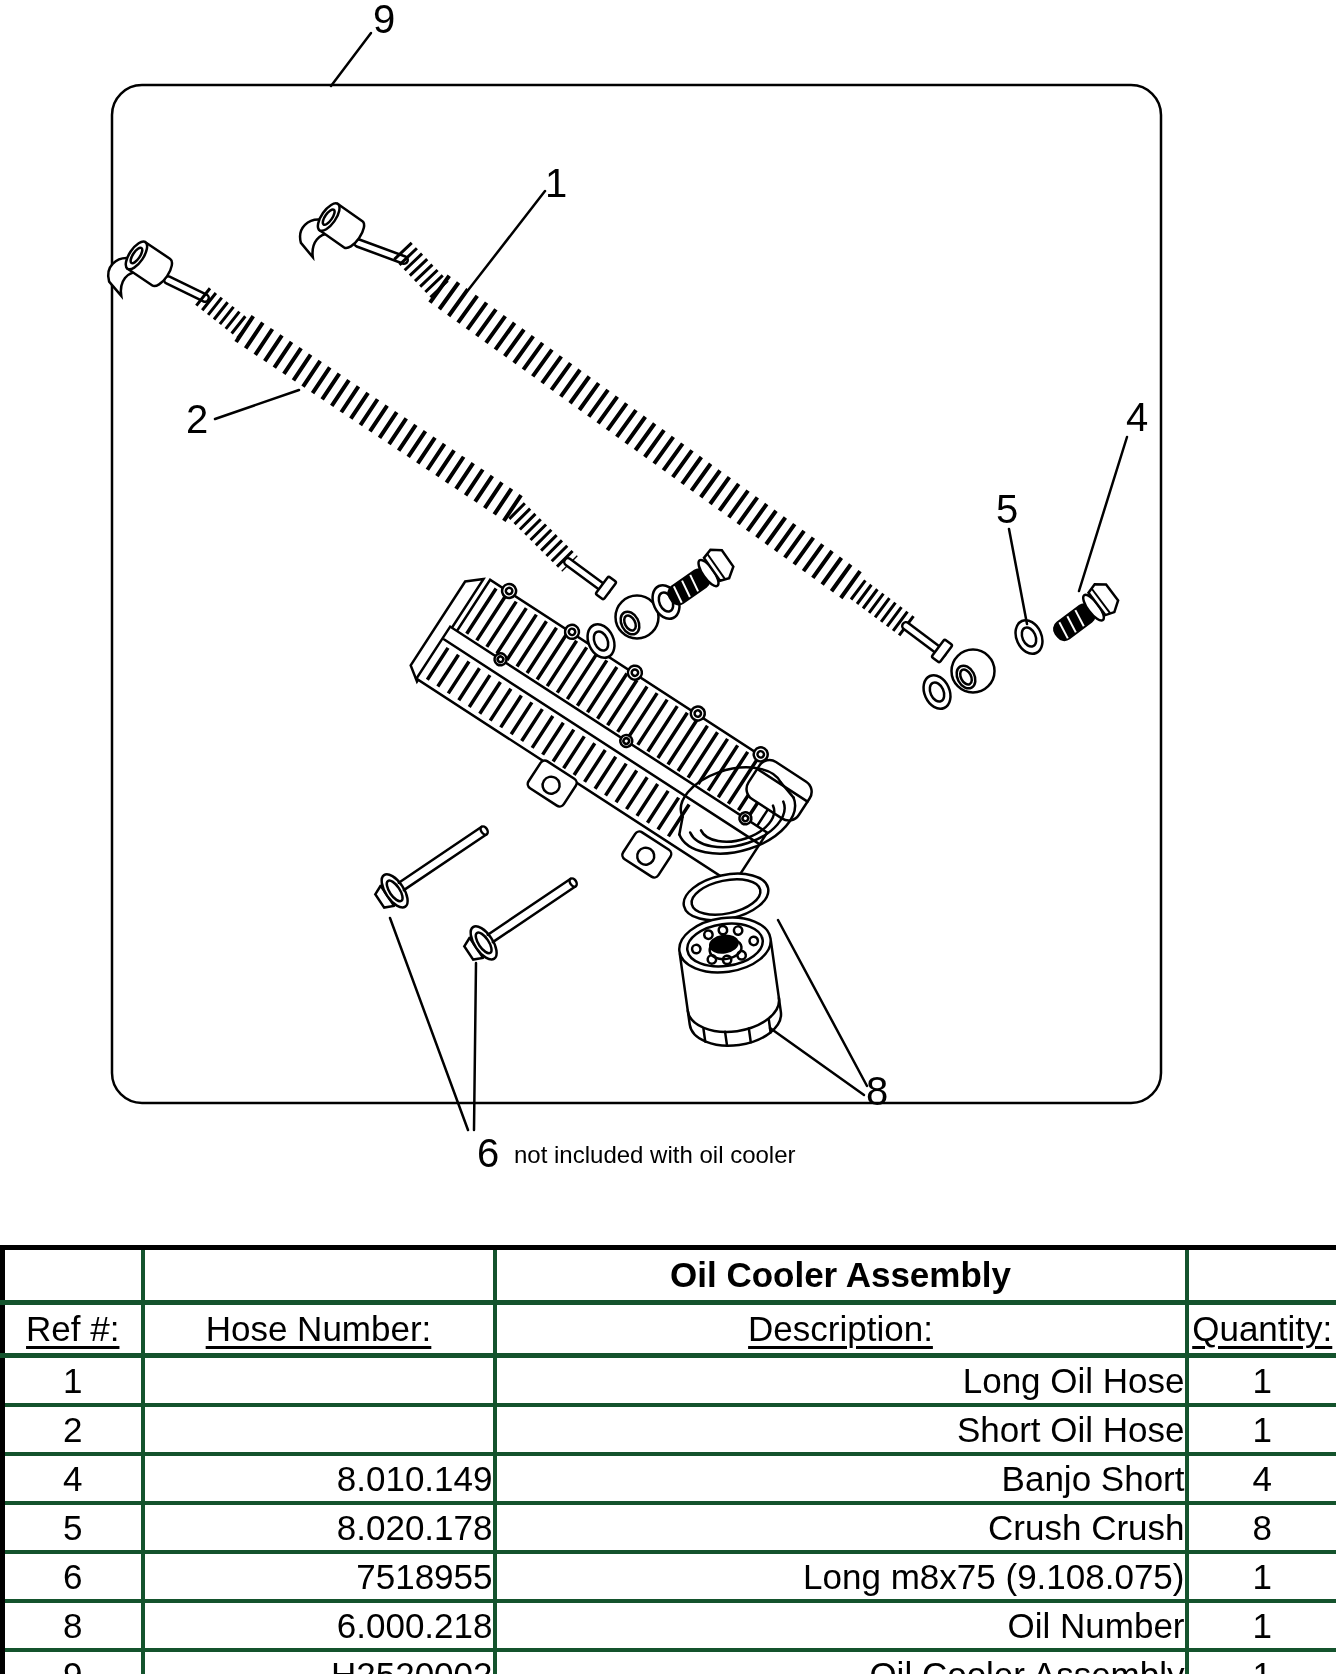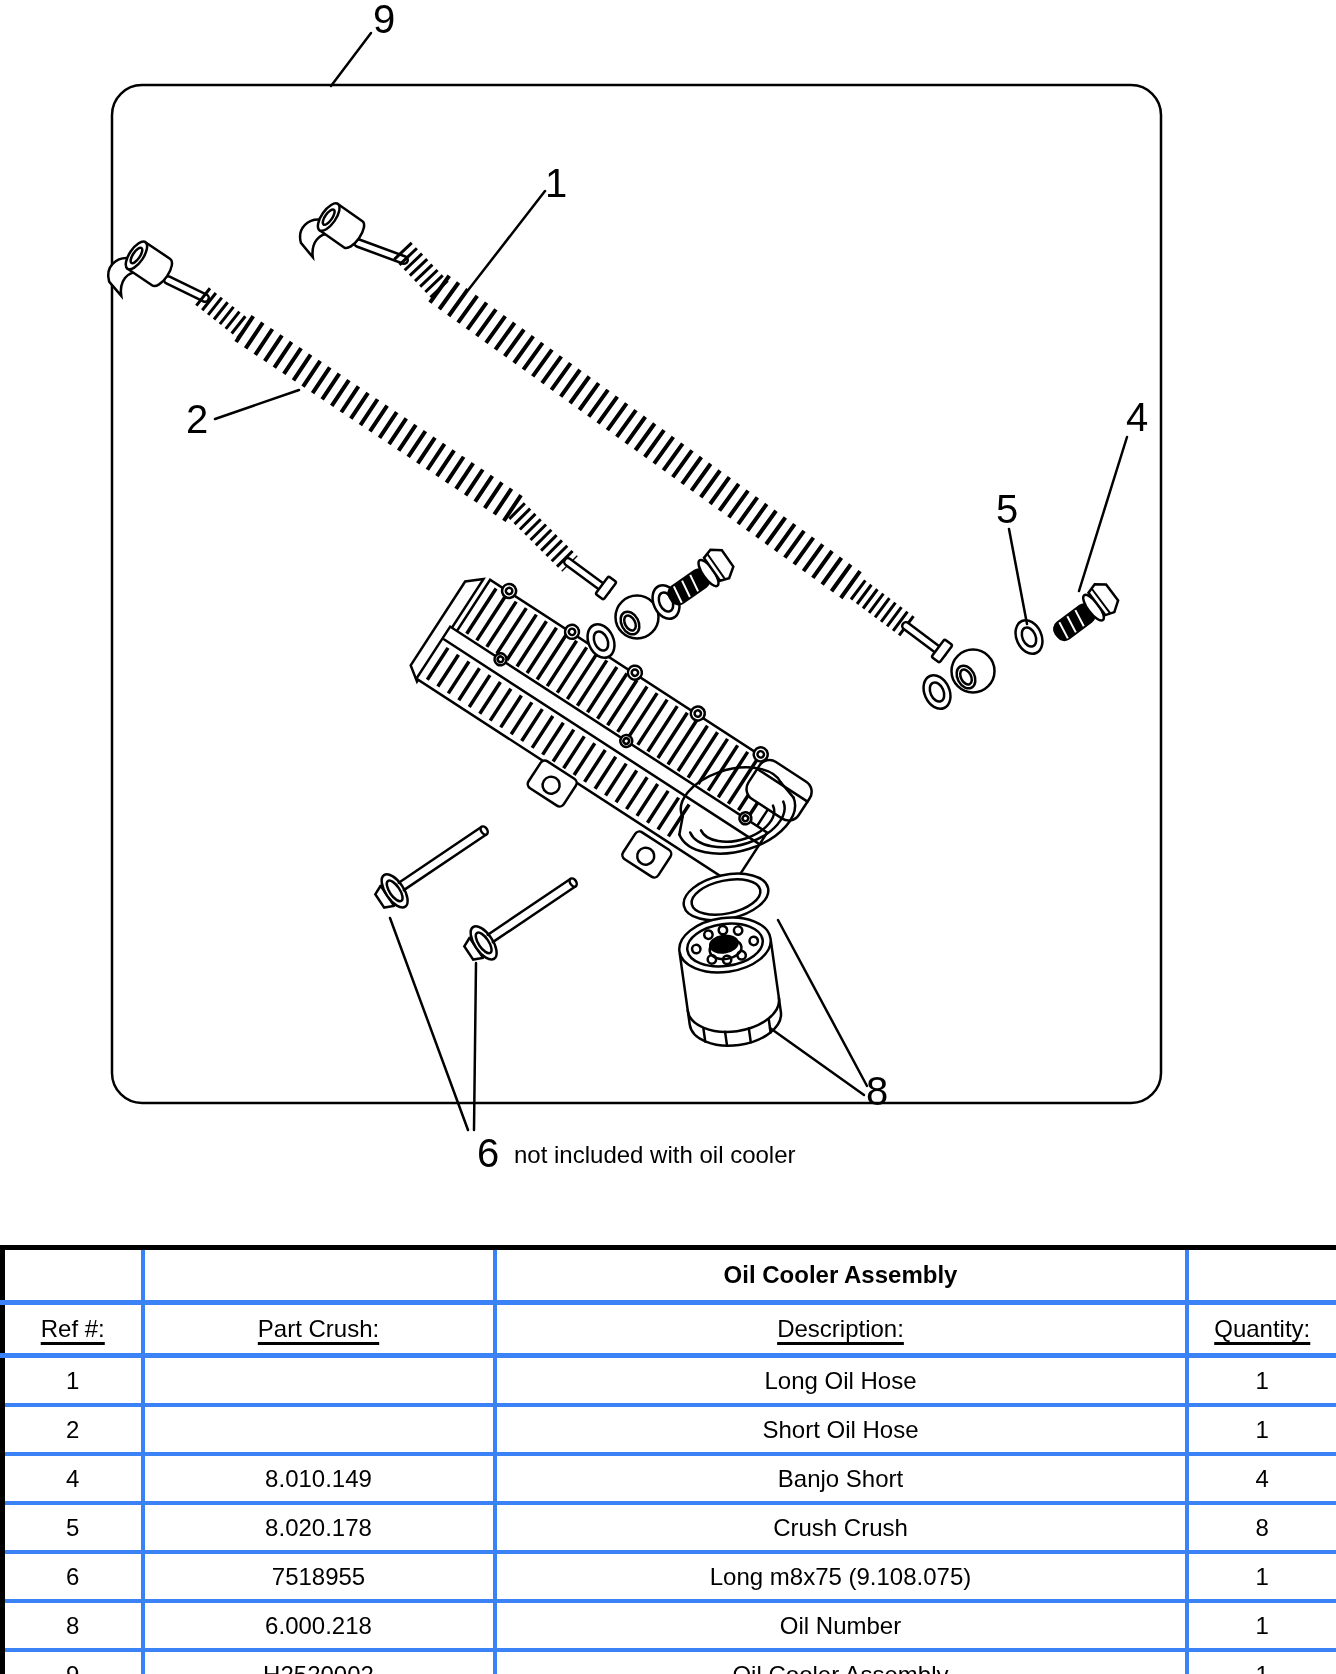--- a/index.html
+++ b/index.html
@@ -10,31 +10,31 @@
   .ln{stroke:#000;stroke-width:2.5;fill:none;stroke-linecap:round;}
   .wh{fill:#fff;stroke:#000;stroke-width:2.5;}
   .corr{stroke:#000;fill:none;stroke-linecap:butt;}
   .tube-o{stroke:#000;stroke-width:10;fill:none;stroke-linecap:round;}
   .tube-i{stroke:#fff;stroke-width:5;fill:none;stroke-linecap:round;}
   .callout{font-family:"Liberation Sans",sans-serif;font-size:40px;fill:#000;text-anchor:middle;}
   .note{font-family:"Liberation Sans",sans-serif;font-size:24px;fill:#000;text-anchor:start;}
   
   .parts-table{position:absolute;top:1245px;left:0;width:1336px;height:429px;
         border-collapse:collapse;table-layout:fixed;background:#fff;}
-  .parts-table td{border:4px solid #3b82f6;font-size:24px;color:#000;vertical-align:middle;
+  .parts-table td{border:4px solid #14532d;font-size:35px;color:#000;vertical-align:middle;
         overflow:hidden;white-space:nowrap;padding:0;}
   .parts-table{border:5px solid #000;border-bottom-width:6px;}
   tr.title-row td{height:50px;border-bottom-width:5px;}
   tr.header-row td{height:48px;border-bottom-width:5px;}
   tr.data-row td{height:45px;}
   .t-title{font-weight:bold;text-align:center;font-size:35px;}
   .t-head{font-weight:normal;text-align:center;font-size:35px;text-decoration:underline;
         text-decoration-thickness:3px;text-underline-offset:5px;}
   .c-center{text-align:center;}
-  .c-left{text-align:center;padding-left:9px;}
+  .c-left{text-align:right;padding-left:9px;}
 </style>
 </head>
 <body>
 
 <div class="page">
 
 <svg class="diagram" width="1336" height="1245" viewBox="0 0 1336 1245">
 
   <defs>
     <g id="washer">
@@ -226,21 +226,21 @@
   </colgroup>
   <tbody>
     <tr class="title-row">
       <td></td>
       <td></td>
       <td class="t-title">Oil Cooler Assembly</td>
       <td></td>
     </tr>
     <tr class="header-row">
       <td class="t-head">Ref #:</td>
-      <td class="t-head">Part Crush:</td>
+      <td class="t-head">Hose Number:</td>
       <td class="t-head">Description:</td>
       <td class="t-head">Quantity:</td>
     </tr>
     <tr class="data-row">
       <td class="c-center">1</td>
       <td class="c-left"></td>
       <td class="c-left">Long Oil Hose</td>
       <td class="c-center">1</td>
     </tr>
     <tr class="data-row">

